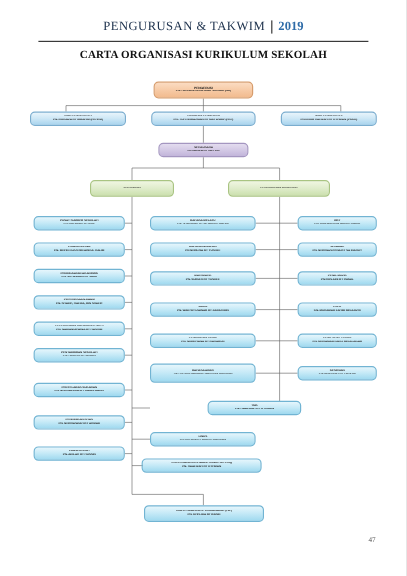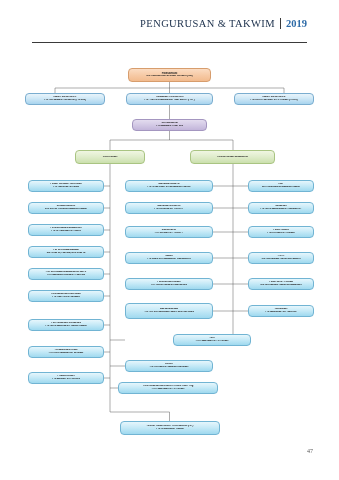--- a/index.html
+++ b/index.html
@@ -17,23 +17,23 @@
     background: #ffffff;
     overflow: hidden;
   }
 
   
   .doc-header {
     position: absolute;
     left: 32px;
     top: 14px;
     width: 275px;
-    text-align: right;
+    text-align: center;
     border-bottom: 1.2px solid #3a3a3a;
-    padding-bottom: 10px;
+    padding-bottom: 2px;
   }
   .doc-header .hdr-title {
     font-family: "Liberation Serif", serif;
     font-size: 10.5px;
     letter-spacing: 0.4px;
     color: #20344f;
     display: inline-block;
     vertical-align: middle;
     padding-right: 5px;
   }
@@ -136,20 +136,21 @@
 </style>
 </head>
 <body>
 
 <div class="page">
 
   <div class="doc-header">
     <span class="hdr-title">PENGURUSAN &amp; TAKWIM</span><span class="hdr-year">2019</span>
   </div>
 
+  <div class="chart-title">CARTA ORGANISASI  KURIKULUM SEKOLAH</div>
 
   <div class="chart-area">
 
     <svg class="lines" viewBox="0 0 339 480">
       <g stroke="#5a5a5a" stroke-width="0.5" fill="none">
 
         <line x1="169.5" y1="82" x2="169.5" y2="88"></line>
         <line x1="55" y1="88" x2="284" y2="88"></line>
         <line x1="55" y1="88" x2="55" y2="93"></line>
         <line x1="169.5" y1="88" x2="169.5" y2="93"></line>

